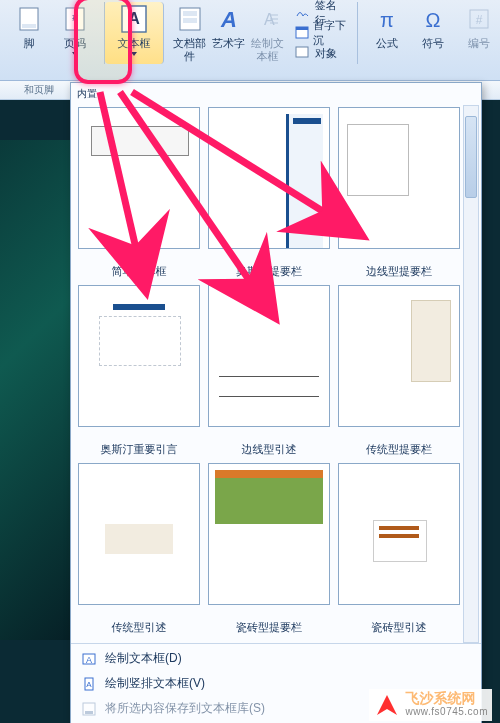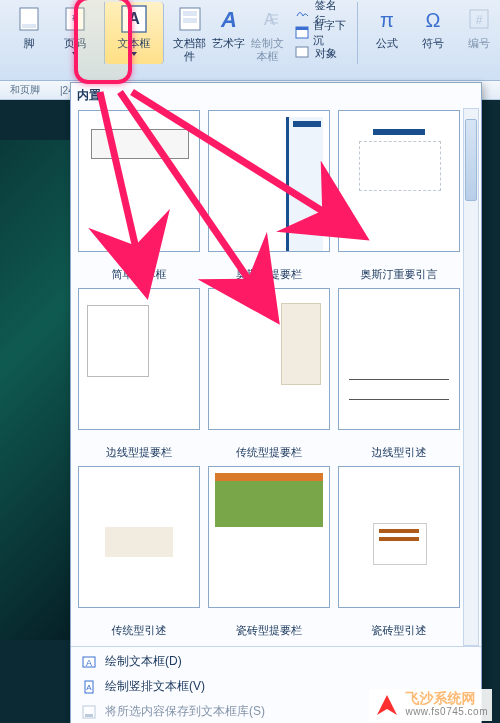--- a/index.html
+++ b/index.html
@@ -4,25 +4,25 @@
 <style>
 html,body{margin:0;padding:0;width:500px;height:723px;overflow:hidden;font-family:"Microsoft YaHei","SimSun",sans-serif;font-size:12px;background:#fff}
 .ribbon{background:linear-gradient(#e6eef8,#cfe0f4);border-bottom:1px solid #9db8d9;height:78px;display:flex;align-items:flex-start;padding:2px 0 0 0;position:relative}
 .grp{display:flex;align-items:center;height:62px;padding:0 6px;border-right:1px solid #a8c0de}
 .big-btn{display:flex;flex-direction:column;align-items:center;justify-content:flex-start;width:42px;height:60px;padding:2px;cursor:pointer}
 .big-btn .ic{width:30px;height:32px;margin-bottom:2px;display:flex;align-items:center;justify-content:center}
 .big-btn .lbl{font-size:11px;color:#1f3b60;text-align:center;line-height:13px}
 .dd-arrow{width:0;height:0;border-left:3px solid transparent;border-right:3px solid transparent;border-top:4px solid #1f3b60;margin-top:2px}
 .highlight{position:absolute;left:74px;top:-4px;width:50px;height:80px;border:4px solid #ff1a66;border-radius:14px;box-shadow:0 0 6px rgba(255,0,100,.5);pointer-events:none;z-index:5;background:rgba(255,220,100,.15)}
 .ruler-row{height:18px;background:linear-gradient(#f4f8fc,#e2ecf7);border-bottom:1px solid #b8cde4;display:flex;align-items:center;font-size:10px;color:#5a728c}
-.ruler-row span{margin:0 10px}
+.ruler-row span{margin:0 24px}
 .workspace{position:relative;height:627px;background:#0b2a34}
 .doc-bg{position:absolute;left:0;top:40px;width:70px;height:500px;background:linear-gradient(135deg,#0a3a3a,#0f5a50 40%,#062026);}
 .dropdown{position:absolute;left:70px;top:-18px;width:410px;height:640px;background:#fafcff;border:1px solid #8aa8c8;box-shadow:2px 3px 8px rgba(0,0,0,.3);z-index:3}
-.dd-title{padding:4px 6px 2px;font-size:12px;color:#1f3b60;font-weight:bold}
+.dd-title{padding:4px 6px 2px;font-size:10px;color:#1f3b60;font-weight:normal}
 .gallery{height:540px;overflow:hidden;position:relative}
 .grid{display:grid;grid-template-columns:repeat(3,124px);grid-auto-rows:172px;gap:6px 6px;padding:4px 6px}
 .tile{display:flex;flex-direction:column;align-items:center;cursor:pointer}
 .thumb{width:120px;height:148px;border:1px solid #8aa8c8;background:#fff;position:relative;overflow:hidden}
 .tlabel{font-size:11px;color:#1f3b60;margin-top:15px;text-align:center}
 .scrollbar{position:absolute;right:2px;top:2px;width:14px;height:536px;background:#eef3fa;border:1px solid #c6d6ea}
 .scroll-thumb{position:absolute;top:10px;left:1px;width:10px;height:80px;background:linear-gradient(#d6e4f4,#b8cee8);border:1px solid #9cb8d8;border-radius:2px}
 .menu-items{border-top:1px solid #c6d6ea;padding:2px 0}
 .menu-item{display:flex;align-items:center;padding:4px 10px;cursor:pointer;font-size:12px;color:#1f3b60}
 .menu-item .mic{width:16px;height:16px;margin-right:8px;display:flex;align-items:center;justify-content:center}
@@ -185,46 +185,46 @@
         <div class="tile">
           <div class="thumb">
               <div style="position:absolute;right:6px;top:6px;width:34px;height:136px;border-left:3px solid #1a4f8f;background:#eef4fb"></div>
               <div style="position:absolute;right:8px;top:10px;width:28px;height:6px;background:#1a4f8f"></div>
             </div>
           <div class="tlabel">奥斯汀提要栏</div>
         </div>
 
         <div class="tile">
           <div class="thumb">
+              <div style="position:absolute;left:8px;top:16px;width:60px;height:70px;border:1px solid #bbb"></div>
+            </div>
+          <div class="tlabel">边线型提要栏</div>
+        </div>
+
+        <div class="tile">
+          <div class="thumb">
               <div style="position:absolute;left:34px;top:18px;width:52px;height:6px;background:#1a4f8f"></div>
               <div style="position:absolute;left:20px;top:30px;width:80px;height:48px;border:1px dashed #c0c8d2"></div>
             </div>
           <div class="tlabel">奥斯汀重要引言</div>
         </div>
 
         <div class="tile">
           <div class="thumb">
-              <div style="position:absolute;left:8px;top:16px;width:60px;height:70px;border:1px solid #bbb"></div>
-            </div>
-          <div class="tlabel">边线型提要栏</div>
-        </div>
-
-        <div class="tile">
-          <div class="thumb">
-              <div style="position:absolute;right:8px;top:14px;width:38px;height:80px;background:#f2ece0;border:1px solid #d6cdb6"></div>
-            </div>
-          <div class="tlabel">传统型提要栏</div>
-        </div>
-
-        <div class="tile">
-          <div class="thumb">
               <div style="position:absolute;left:10px;top:90px;width:100px;height:0;border-top:1px solid #555"></div>
               <div style="position:absolute;left:10px;top:110px;width:100px;height:0;border-top:1px solid #555"></div>
             </div>
           <div class="tlabel">边线型引述</div>
+        </div>
+
+        <div class="tile">
+          <div class="thumb">
+              <div style="position:absolute;right:8px;top:14px;width:38px;height:80px;background:#f2ece0;border:1px solid #d6cdb6"></div>
+            </div>
+          <div class="tlabel">传统型提要栏</div>
         </div>
 
         <div class="tile">
           <div class="thumb">
               <div style="position:absolute;left:26px;top:60px;width:68px;height:30px;background:#f2ece0"></div>
             </div>
           <div class="tlabel">传统型引述</div>
         </div>
 
         <div class="tile">

